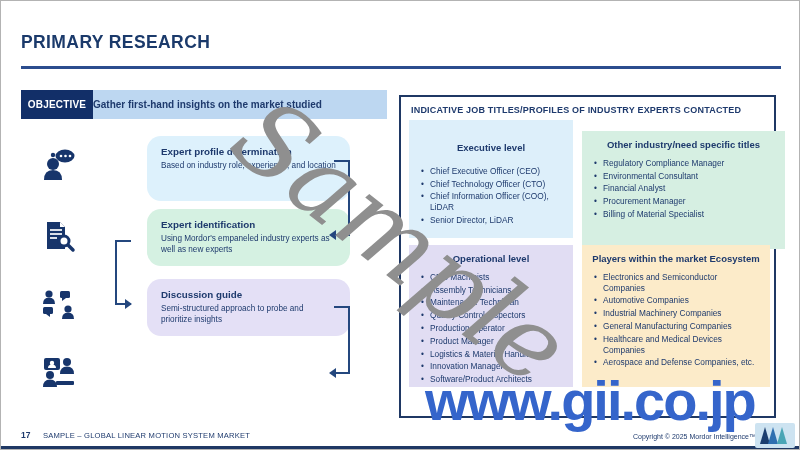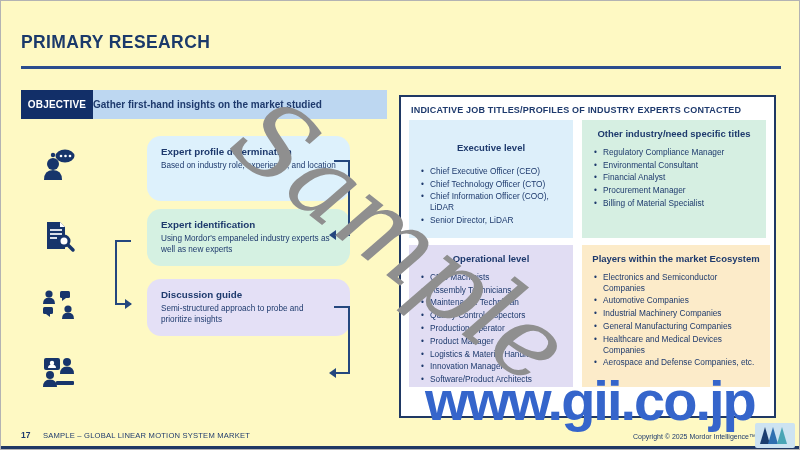--- a/index.html
+++ b/index.html
@@ -1,18 +1,18 @@
 <!DOCTYPE html>
 <html><head>
 <meta charset="utf-8">
 <style>
   * { margin:0; padding:0; box-sizing:border-box; }
   html,body { width:800px; height:450px; }
   body { font-family:"Liberation Sans", sans-serif; background:#e8e8e8; }
-  .slide { position:relative; width:800px; height:450px; background:#fef9c3;
+  .slide { position:relative; width:800px; height:450px; background:#ffffff;
            border:1px solid #b3b3b3; overflow:hidden; }
 
   
   .title { position:absolute; left:20px; top:31px; font-size:17.5px; font-weight:bold;
            color:#1b3a6b; letter-spacing:.4px; }
   .title-rule { position:absolute; left:20px; top:65px; width:760px; height:2.5px; background:#2b4d8e; }
 
   
   .obj-label { position:absolute; left:20px; top:89px; width:72px; height:29px; background:#122f68;
                color:#ffffff; font-size:10px; font-weight:bold; display:flex; align-items:center;
@@ -51,21 +51,21 @@
   .panel-title { position:absolute; left:10px; top:8px; font-size:9px; font-weight:bold;
                  color:#1e3a6d; letter-spacing:.2px; }
   .quad { position:absolute; padding:8px 10px; }
   .quad h4 { font-size:9.5px; font-weight:bold; color:#1e3a6d; text-align:center; margin-bottom:7px; line-height:1.25; }
   .quad ul { list-style:none; }
   .quad li { display:flex; font-size:8.3px; color:#1e3a6d; line-height:1.3; margin-bottom:2px; }
   .quad li .dot { width:11px; flex:0 0 11px; text-align:left; padding-left:2px; }
   .quad li .txt { flex:1; }
   .q1 { left:8px;   top:23px;  width:164px; height:118px; background:#ddeffa; }
   .q1 h4 { margin-top:14px; margin-bottom:12px; }
-  .q2 { left:181px; top:23px;  width:184px; height:118px; background:#d6efe2; }
+  .q2 { left:181px; top:34px;  width:203px; height:118px; background:#d6efe2; }
   .q3 { left:8px;   top:148px; width:164px; height:142px; background:#e1ddf3; }
   .q4 { left:181px; top:148px; width:188px; height:142px; background:#fcebc9; }
 
   
   .sample-wm { position:absolute; left:180px; top:55px; width:440px; height:370px; z-index:50;
                display:flex; align-items:center; justify-content:center; pointer-events:none;
                transform:rotate(38deg); font-family:"DejaVu Serif", serif; font-style:italic;
                font-size:103px; color:#8f8f8f; }
   .gii-wm { position:absolute; left:424px; top:372px; z-index:60; font-size:56px; font-weight:800;
             letter-spacing:-2px; color:#3565cb; line-height:1; pointer-events:none; }

